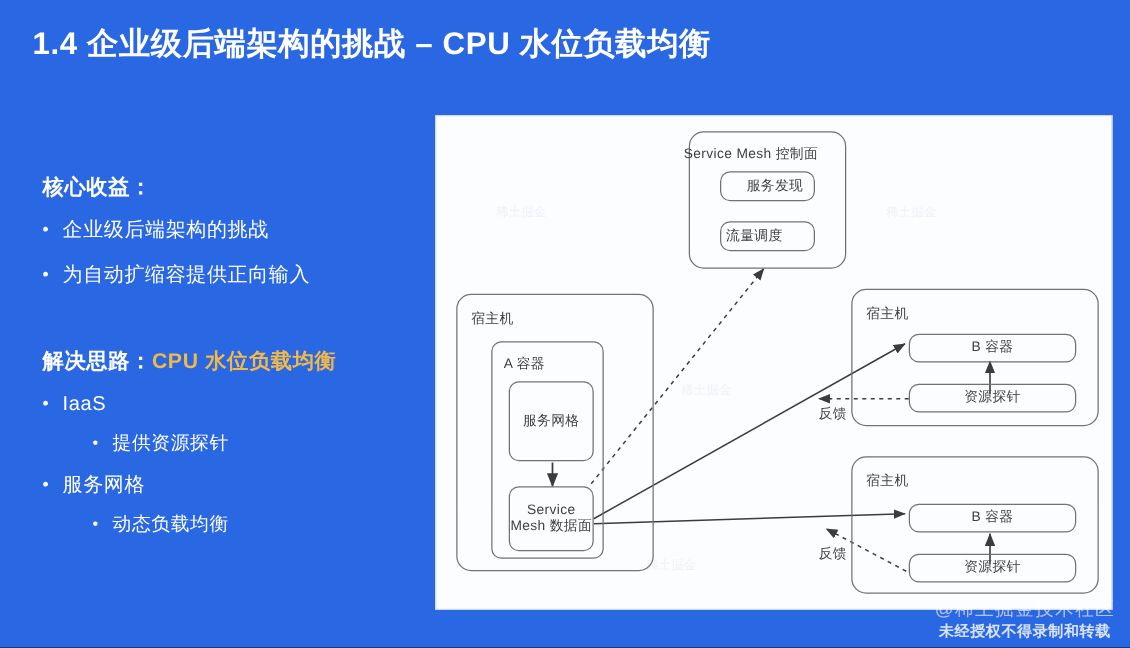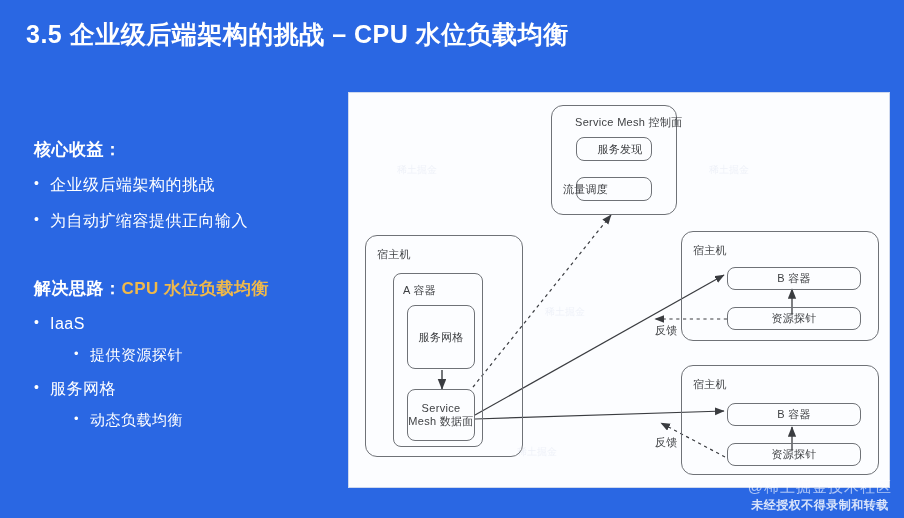--- a/index.html
+++ b/index.html
@@ -155,21 +155,21 @@
     font-size: 10px;
     pointer-events: none;
     white-space: nowrap;
   }
 </style>
 </head>
 <body>
 
 <div id="slide">
 
-  <div id="slide-title">3.5  企业级后端架构的挑战 – CPU  水位负载均衡</div>
+  <div id="slide-title">1.4  企业级后端架构的挑战 – CPU  水位负载均衡</div>
 
   <div class="left-col">
 
     <div class="heading">核心收益：</div>
 
     <div class="bullet-l1">
       <span class="dot">•</span>
       <span class="txt">企业级后端架构的挑战</span>
     </div>
     <div class="bullet-l1">
@@ -226,25 +226,25 @@
 
       <line x1="443" y1="358" x2="443" y2="334" stroke="#3a3c40" stroke-width="1.3" marker-end="url(#arr)"></line>
     </svg>
 
     <div class="ghost-wm" style="left:48px;  top:70px;">稀土掘金</div>
     <div class="ghost-wm" style="left:360px; top:70px;">稀土掘金</div>
     <div class="ghost-wm" style="left:196px; top:212px;">稀土掘金</div>
     <div class="ghost-wm" style="left:168px; top:352px;">稀土掘金</div>
 
     <div class="dbox" style="left:202px; top:12px; width:126px; height:110px;"></div>
-    <div class="dlabel" style="left:226px; top:22px; width:104px; text-align:right;">Service Mesh 控制面</div>
+    <div class="dlabel" style="left:198px; top:22px; width:104px; text-align:right;">Service Mesh 控制面</div>
     <div class="dbox inner" style="left:227px; top:44px; width:76px; height:24px;"></div>
     <div class="dlabel centered" style="left:227px; top:44px; width:88px; height:24px;">服务发现</div>
     <div class="dbox inner" style="left:227px; top:84px; width:76px; height:24px;"></div>
-    <div class="dlabel centered" style="left:209px; top:84px; width:55px; height:24px;">流量调度</div>
+    <div class="dlabel centered" style="left:227px; top:84px; width:55px; height:24px;">流量调度</div>
 
     <div class="dbox" style="left:16px; top:142px; width:158px; height:222px;"></div>
     <div class="dlabel" style="left:28px; top:154px;">宿主机</div>
 
     <div class="dbox inner" style="left:44px; top:180px; width:90px; height:174px;"></div>
     <div class="dlabel" style="left:54px; top:190px;">A 容器</div>
 
     <div class="dbox inner" style="left:58px; top:212px; width:68px; height:64px;"></div>
     <div class="dlabel centered" style="left:58px; top:212px; width:68px; height:64px;">服务网格</div>
 

